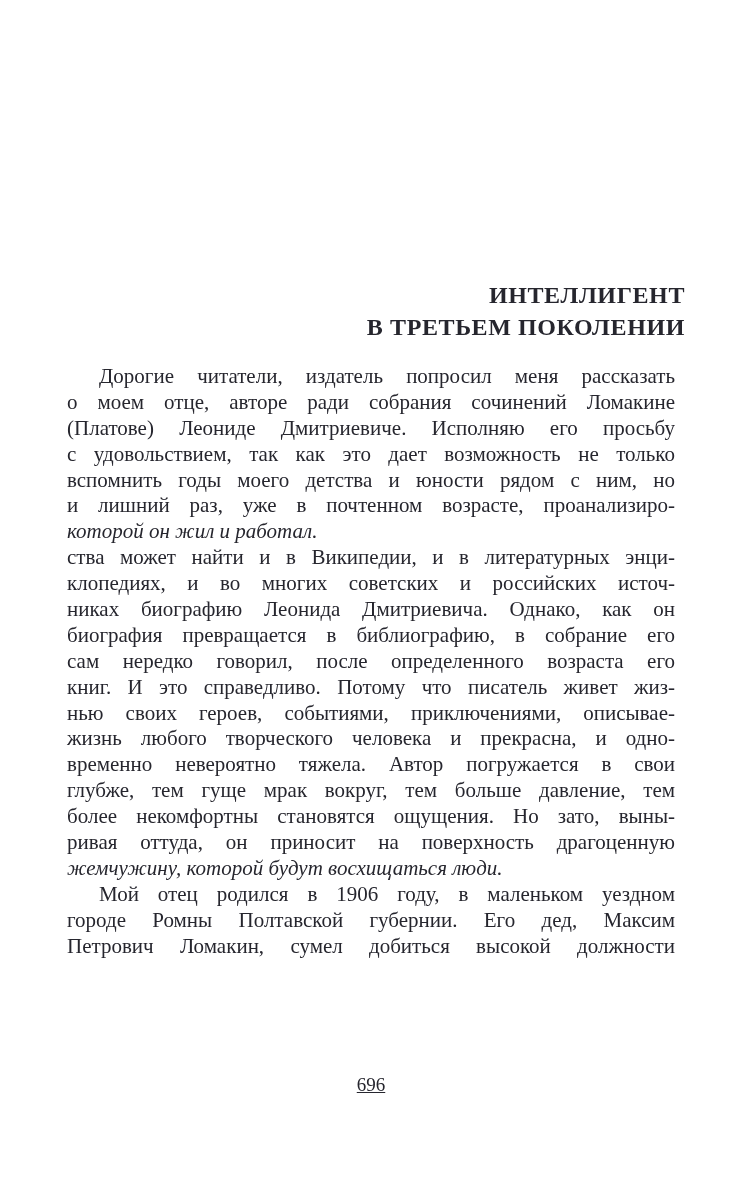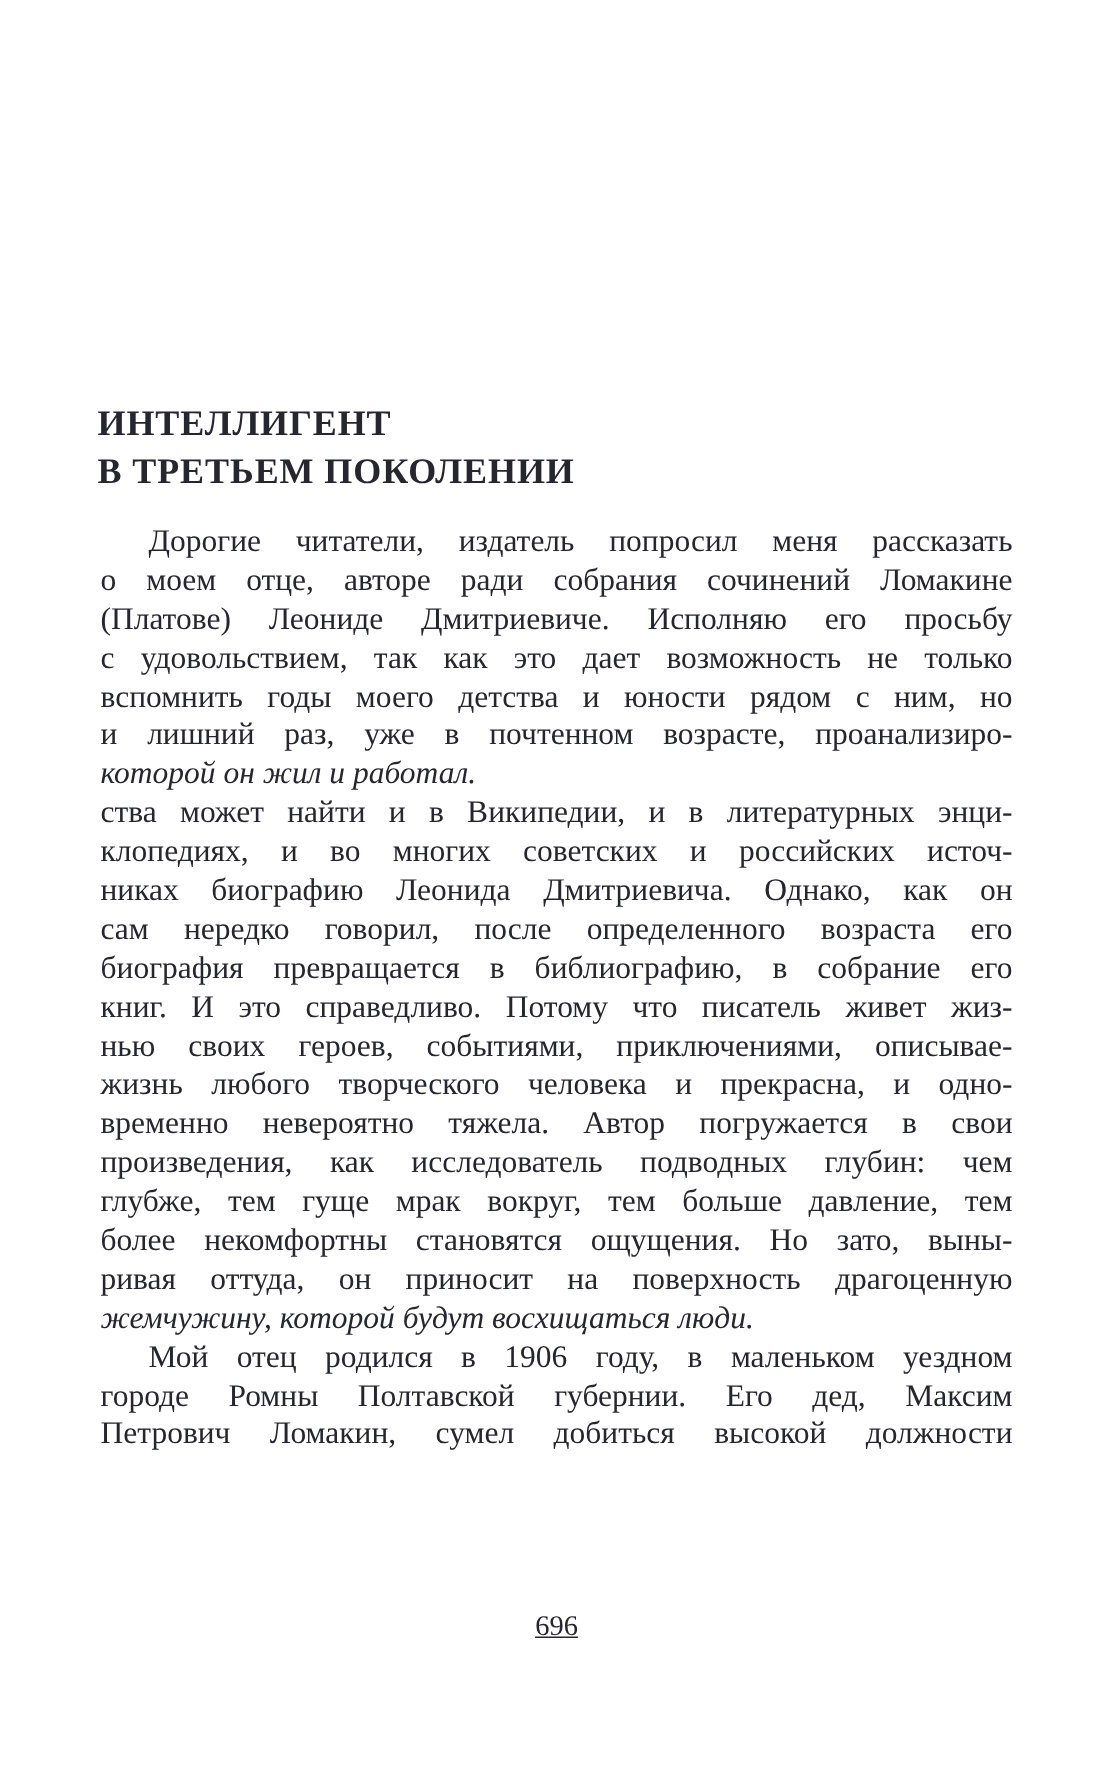--- a/index.html
+++ b/index.html
@@ -14,34 +14,34 @@
     background: #ffffff;
     font-family: "Liberation Serif", "DejaVu Serif", serif;
     color: #26262e;
     overflow: hidden;
   }
   .heading {
     position: absolute;
     top: 267px;
     left: 65px;
     width: 608px;
-    margin: 0;
-    text-align: left;
+    margin: 12px;
+    text-align: right;
     font-size: 24px;
     font-weight: bold;
     line-height: 32px;
     letter-spacing: 0.6px;
     color: #26262e;
   }
   .heading-line {
     display: block;
   }
   .body-text {
     position: absolute;
-    top: 348px;
+    top: 364px;
     left: 67px;
     width: 608px;
     font-size: 21px;
     line-height: 25.9px;
     color: #26262e;
   }
   .text-line {
     text-align: justify;
     text-align-last: justify;
     text-justify: inter-word;
@@ -81,27 +81,26 @@
       <div class="text-line first-line">Дорогие читатели, издатель попросил меня рассказать</div>
       <div class="text-line">о моем отце, авторе ради собрания сочинений Ломакине</div>
       <div class="text-line">(Платове) Леониде Дмитриевиче. Исполняю его просьбу</div>
       <div class="text-line">с удовольствием, так как это дает возможность не только</div>
       <div class="text-line">вспомнить годы моего детства и юности рядом с ним, но</div>
       <div class="text-line">и лишний раз, уже в почтенном возрасте, проанализиро-</div>
       <div class="text-line paragraph-end">которой он жил и работал.</div>
       <div class="text-line">ства может найти и в Википедии, и в литературных энци-</div>
       <div class="text-line">клопедиях, и во многих советских и российских источ-</div>
       <div class="text-line">никах биографию Леонида Дмитриевича. Однако, как он</div>
+      <div class="text-line">биография превращается в библиографию, в собрание его</div>
       <div class="text-line">сам нередко говорил, после определенного возраста его</div>
-      <div class="text-line">биография превращается в библиографию, в собрание его</div>
       <div class="text-line">книг. И это справедливо. Потому что писатель живет жиз-</div>
       <div class="text-line">нью своих героев, событиями, приключениями, описывае-</div>
       <div class="text-line">жизнь любого творческого человека и прекрасна, и одно-</div>
       <div class="text-line">временно невероятно тяжела. Автор погружается в свои</div>
-      <div class="text-line">произведения, как исследователь подводных глубин: чем</div>
       <div class="text-line">глубже, тем гуще мрак вокруг, тем больше давление, тем</div>
       <div class="text-line">более некомфортны становятся ощущения. Но зато, выны-</div>
       <div class="text-line">ривая оттуда, он приносит на поверхность драгоценную</div>
       <div class="text-line paragraph-end">жемчужину, которой будут восхищаться люди.</div>
       <div class="text-line first-line">Мой отец родился в 1906 году, в маленьком уездном</div>
       <div class="text-line">городе Ромны Полтавской губернии. Его дед, Максим</div>
       <div class="text-line">Петрович Ломакин, сумел добиться высокой должности</div>
     </div>
 
   <div class="page-number">696</div>

